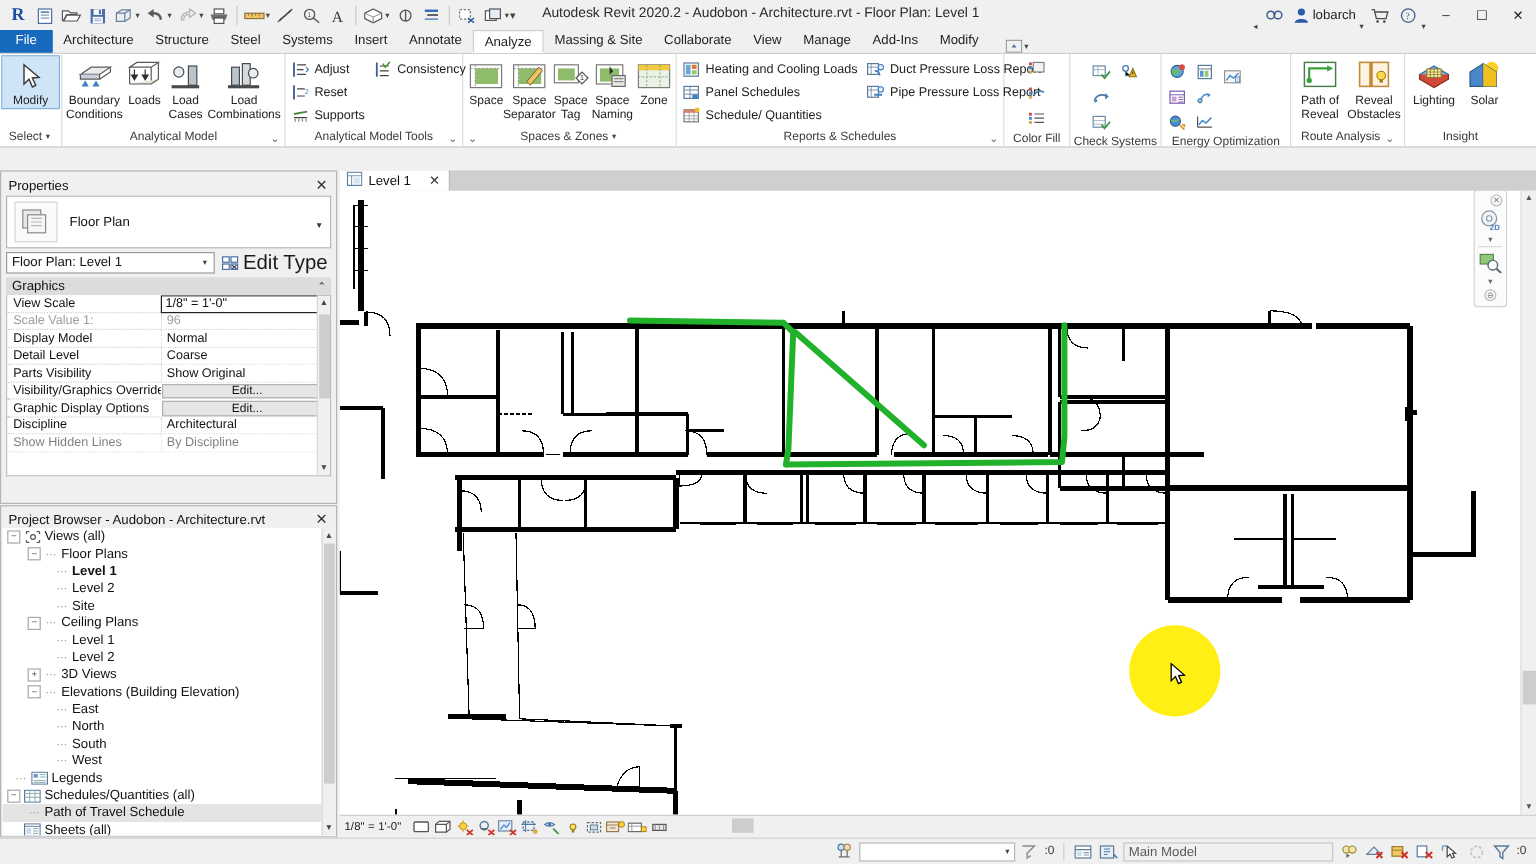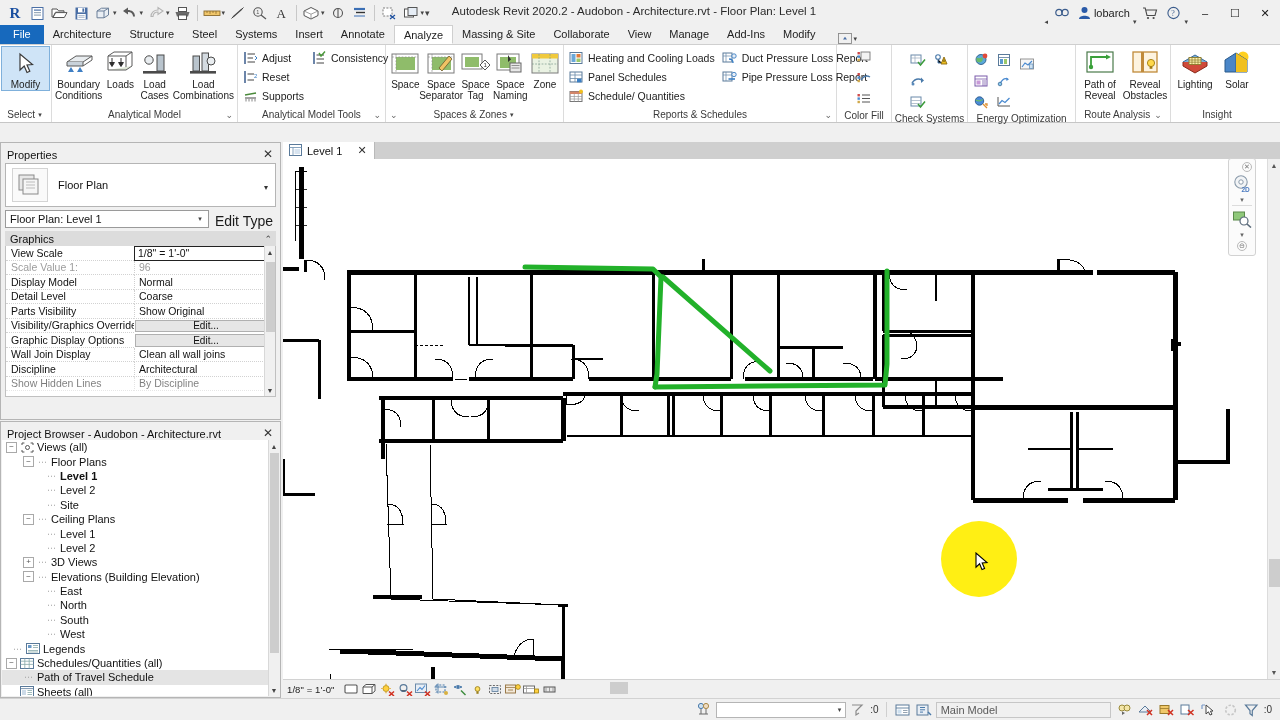--- a/index.html
+++ b/index.html
@@ -113,21 +113,21 @@
   }
   .type-name{ font-size:11px; color:#111; }
   .type-caret{ position:absolute; right:7px; top:19px; font-size:8px; color:#333; }
 
   .inst-row{ display:flex; align-items:center; margin:3px 4px 0; gap:3px; }
   .inst-sel{
     flex:1; height:18px; background:#fff; border:1px solid #9a9a9a;
     display:flex; align-items:center; justify-content:space-between; padding:0 4px;
     font-size:11px; color:#111;
   }
-  .edit-type{ display:flex; align-items:center; gap:3px; font-size:14px; padding:0 3px; height:18px;flex-direction:column; }
+  .edit-type{ display:flex; align-items:center; gap:3px; font-size:17px; padding:0 3px; height:18px; }
 
   .grid-head{
     margin:3px 4px 0; height:15px; background:#dcdcdc;
     display:flex; align-items:center; justify-content:space-between;
     padding:0 4px 0 5px; font-size:11px; color:#111;
   }
   .grid-wrap{ margin:0 4px; position:relative; }
   .prop-grid{ background:#fff; border:1px solid #c0c0c0; border-top:none;
               height:151px; overflow:hidden; position:relative; }
   .prow{ display:flex; height:14.5px; align-items:stretch; }
@@ -985,24 +985,20 @@
           <span class="pkey">Parts Visibility</span>
           <span class="pval">Show Original</span>
         </div>
         <div class="prow">
           <span class="pkey">Visibility/Graphics Overrides</span>
           <span class="pval btn-like">Edit...</span>
         </div>
         <div class="prow">
           <span class="pkey">Graphic Display Options</span>
           <span class="pval btn-like">Edit...</span>
-        </div>
-        <div class="prow">
-          <span class="pkey">Wall Join Display</span>
-          <span class="pval">Clean all wall joins</span>
         </div>
         <div class="prow">
           <span class="pkey">Discipline</span>
           <span class="pval">Architectural</span>
         </div>
         <div class="prow" style="opacity:0.55;">
           <span class="pkey">Show Hidden Lines</span>
           <span class="pval">By Discipline</span>
         </div>
         <div class="pgrid-scroll">

